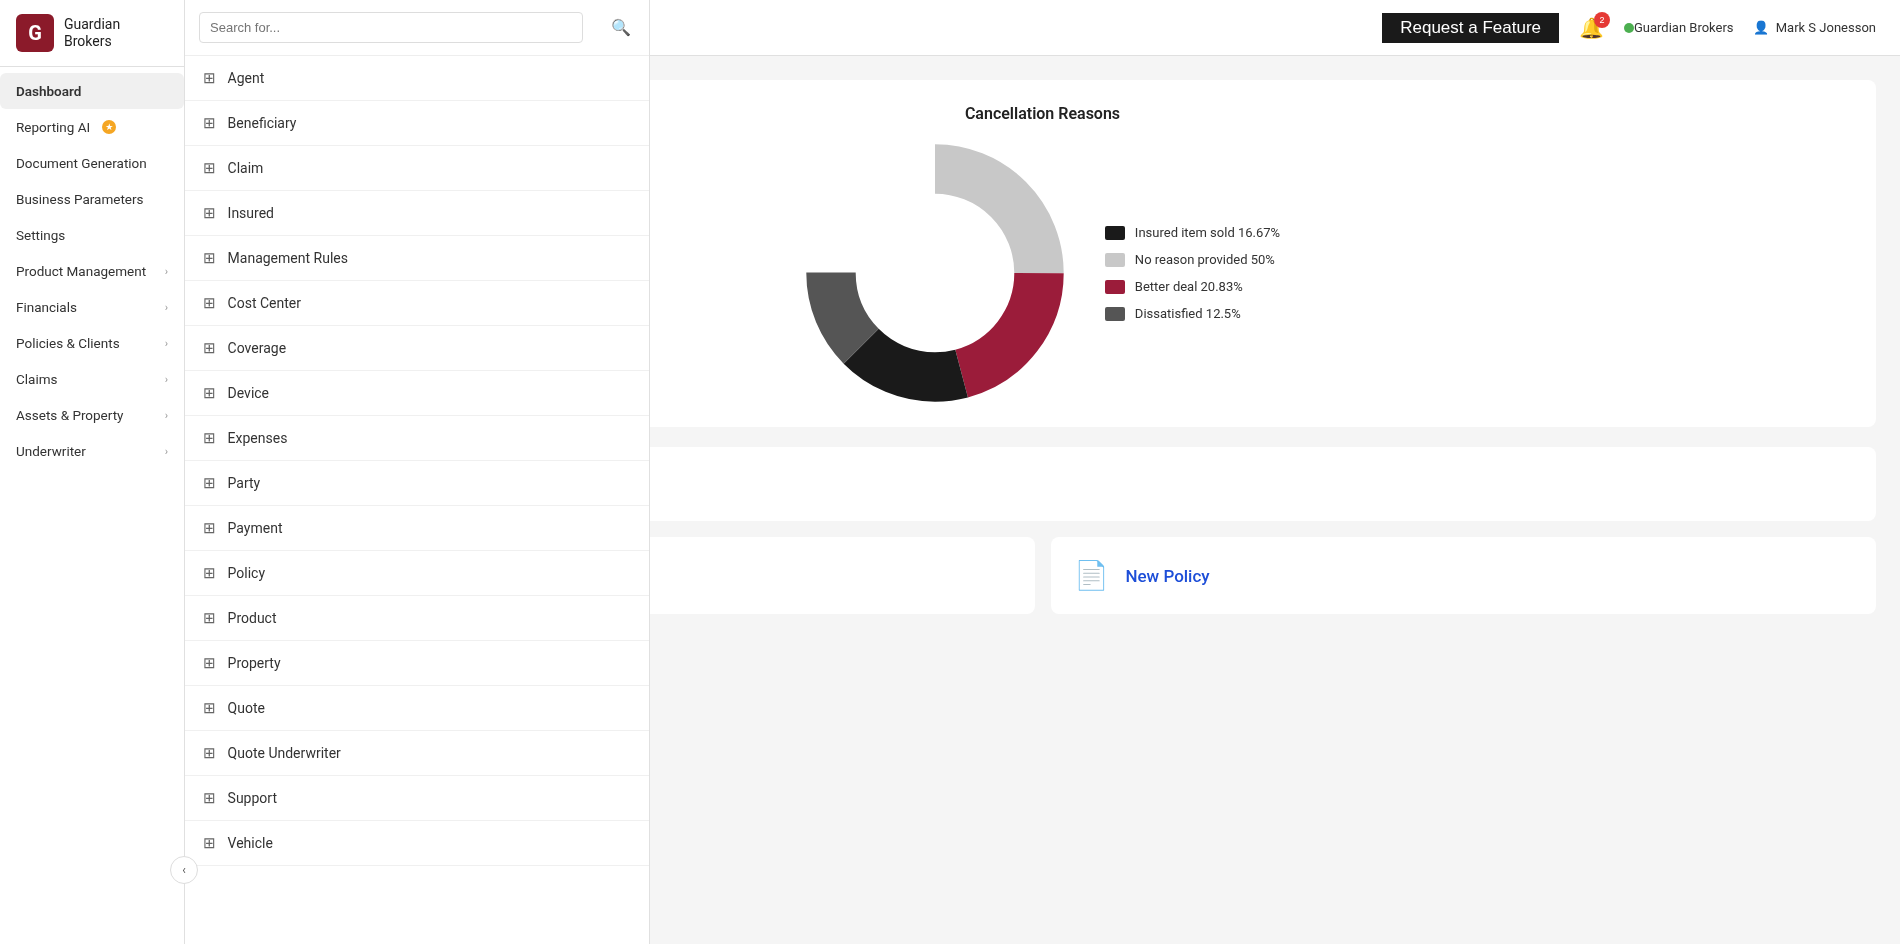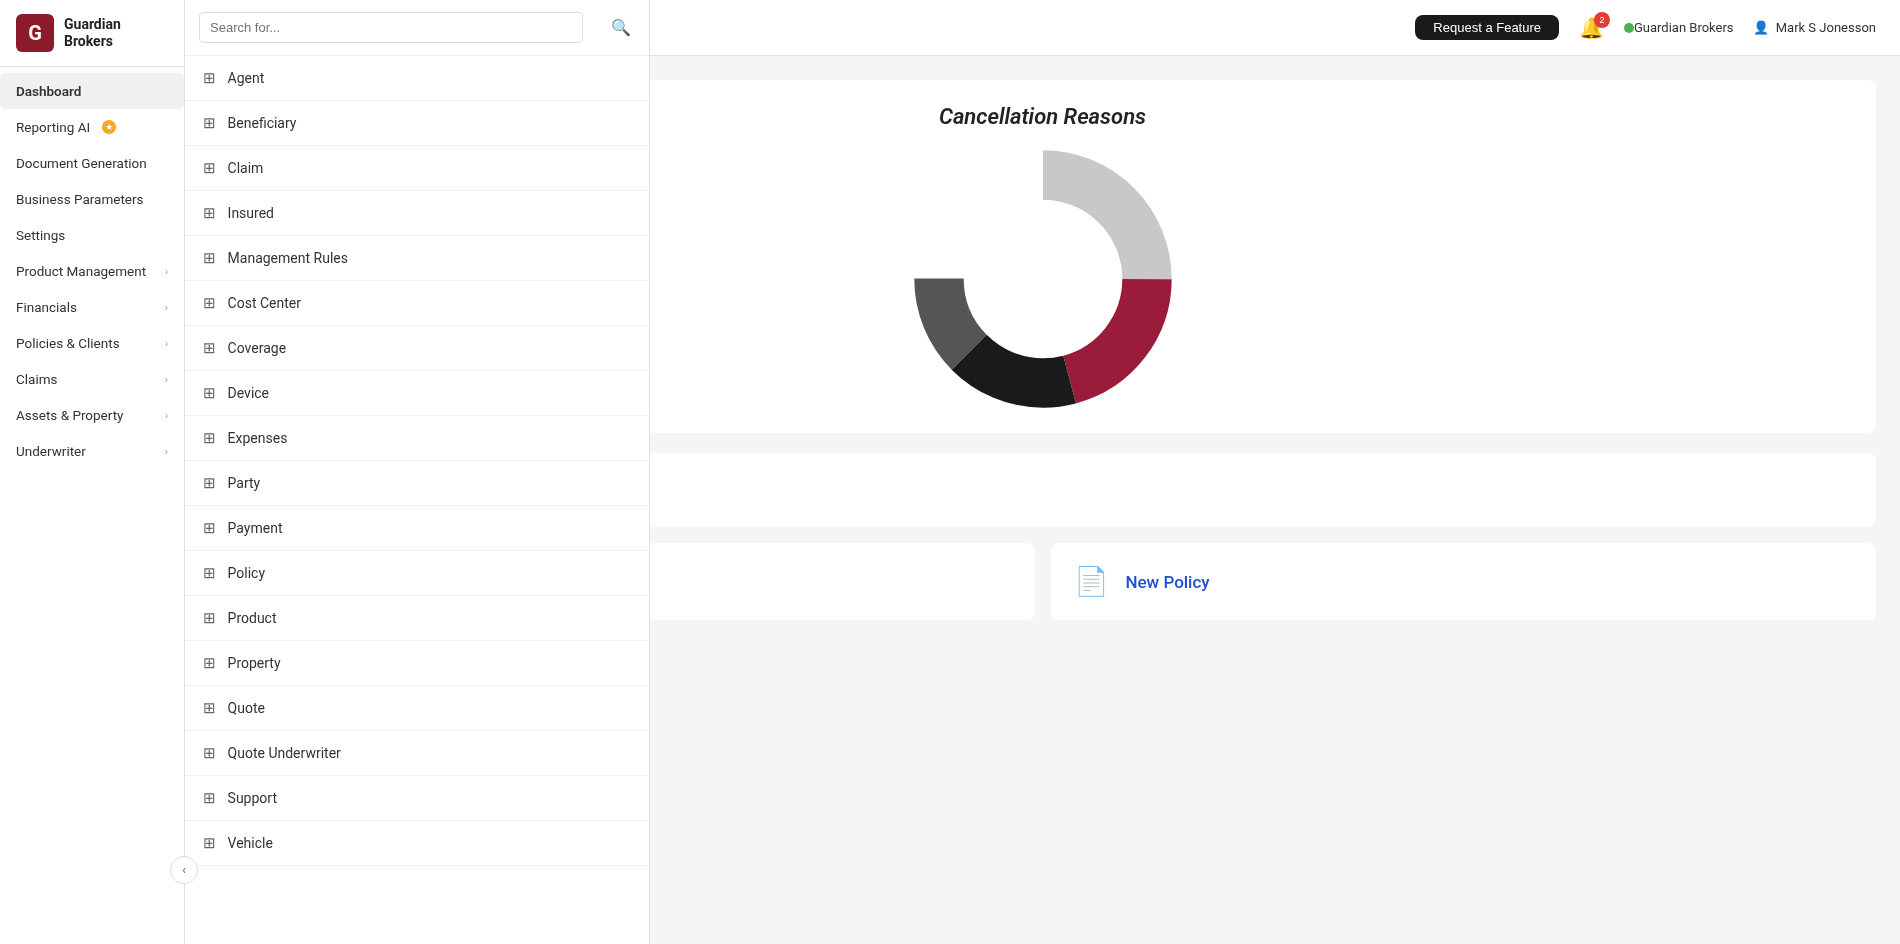--- a/index.html
+++ b/index.html
@@ -23,21 +23,21 @@
       padding: 14px 16px;
       border-bottom: 1px solid #e0e0e0;
     }
     .logo-icon {
       width: 38px;
       height: 38px;
       flex-shrink: 0;
     }
     .logo-text {
       font-size: 14px;
-      font-weight: 700;
+      font-weight: 400;
       color: #222;
       line-height: 1.2;
     }
     .sidebar-nav {
       flex: 1;
       overflow-y: auto;
       padding: 6px 0;
     }
     .nav-item {
       display: flex;
@@ -159,23 +159,23 @@
       display: flex;
       align-items: center;
       justify-content: flex-end;
       gap: 20px;
       flex-shrink: 0;
     }
     .request-feature-btn {
       background: #1a1a1a;
       color: #fff;
       border: none;
-      border-radius: 8px;
+      border-radius: 0;
       padding: 5px 18px;
-      font-size: 13px;
+      font-size: 17px;
       font-weight: 500;
       cursor: pointer;
     }
     .notification-btn {
       position: relative;
       background: none;
       border: none;
       cursor: pointer;
       font-size: 20px;
       color: #555;
@@ -222,26 +222,25 @@
       background: #f5f5f5;
     }
 
     .chart-card {
       background: #fff;
       border-radius: 8px;
       padding: 24px;
       margin-bottom: 20px;
     }
     .chart-title {
-      font-size: 22px;
+      font-size: 16px;
       font-weight: 600;
       color: #222;
       text-align: center;
       margin-bottom: 20px;
-      font-style: italic;
     }
     .chart-area {
       display: flex;
       align-items: center;
       justify-content: center;
       gap: 40px;
     }
 
     
     .donut-container {
@@ -513,20 +512,39 @@
         <div class="donut-container">
           <svg viewBox="0 0 200 200">
 
             <circle cx="100" cy="100" r="80" fill="none" stroke="#c8c8c8" stroke-width="38" stroke-dasharray="251.33 502.65" stroke-dashoffset="125.66" transform="rotate(-90 100 100)"></circle>
             <circle cx="100" cy="100" r="80" fill="none" stroke="#9b1c3a" stroke-width="38" stroke-dasharray="104.72 502.65" stroke-dashoffset="-125.66" transform="rotate(-90 100 100)"></circle>
             <circle cx="100" cy="100" r="80" fill="none" stroke="#1a1a1a" stroke-width="38" stroke-dasharray="83.78 502.65" stroke-dashoffset="-230.38" transform="rotate(-90 100 100)"></circle>
             <circle cx="100" cy="100" r="80" fill="none" stroke="#555555" stroke-width="38" stroke-dasharray="62.83 502.65" stroke-dashoffset="-314.16" transform="rotate(-90 100 100)"></circle>
             <circle cx="100" cy="100" r="58" fill="white"></circle>
           </svg>
         </div>
+        <div class="chart-legend">
+
+        <div class="legend-item">
+              <div class="legend-swatch" style="background: rgb(26, 26, 26);"></div>
+              <span>Insured item sold 16.67%</span>
+            </div>
+            <div class="legend-item">
+              <div class="legend-swatch" style="background: rgb(200, 200, 200);"></div>
+              <span>No reason provided 50%</span>
+            </div>
+            <div class="legend-item">
+              <div class="legend-swatch" style="background: rgb(155, 28, 58);"></div>
+              <span>Better deal 20.83%</span>
+            </div>
+            <div class="legend-item">
+              <div class="legend-swatch" style="background: rgb(85, 85, 85);"></div>
+              <span>Dissatisfied 12.5%</span>
+            </div>
+          </div>
       </div>
     </div>
 
     <div class="agent-dashboard-card">
       <span class="agent-icon">🌐</span>
       <span class="agent-label">Agent Dashboard</span>
     </div>
 
     <div class="action-cards">
       <div class="action-card">

